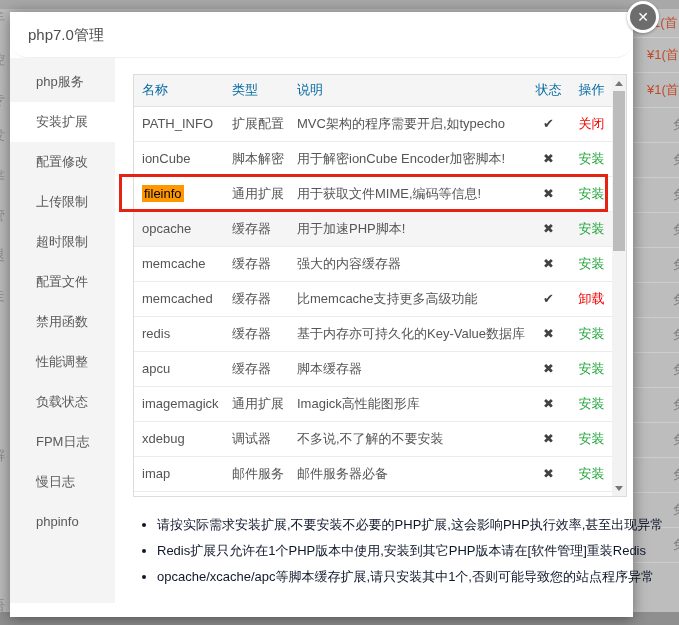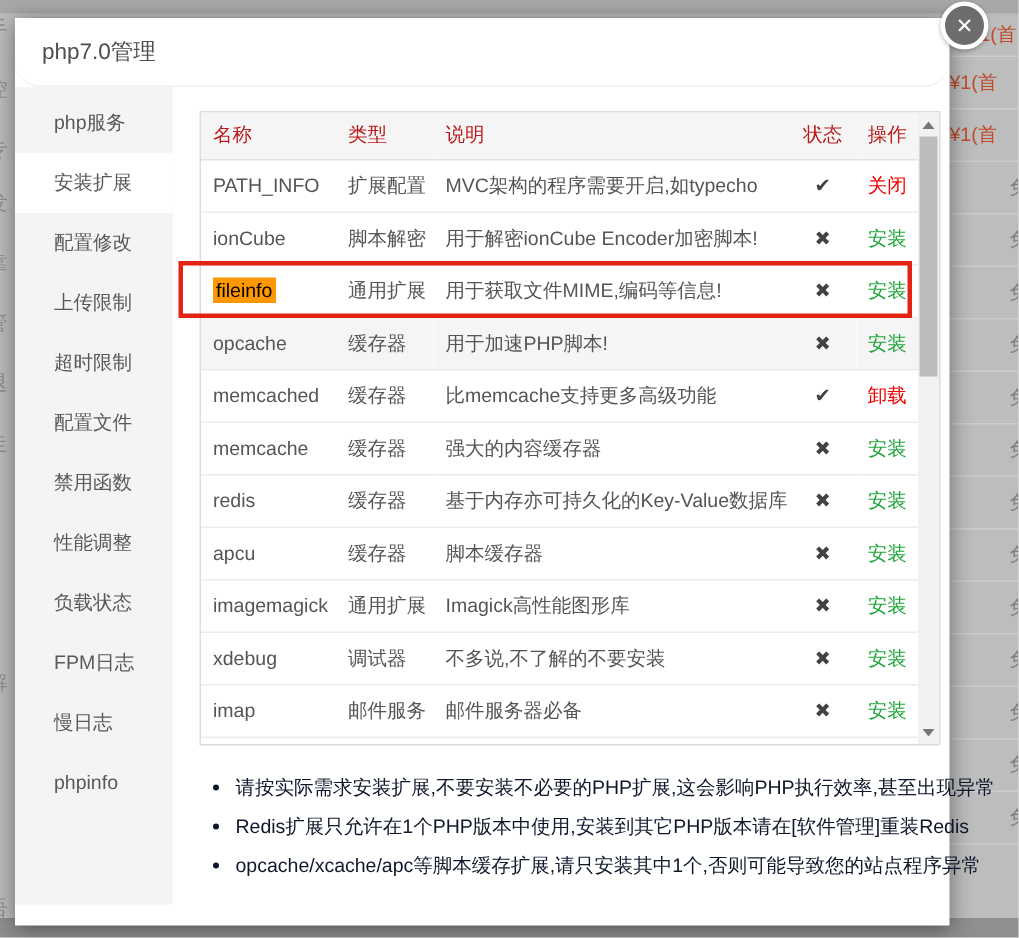--- a/index.html
+++ b/index.html
@@ -7,41 +7,41 @@
   body { font-family:"Liberation Sans","DejaVu Sans",sans-serif; background:#b7b7b7; position:relative; }
 
   
   .backdrop { position:absolute; inset:0; background:#bdbdbd; }
   .top-strip { position:absolute; left:0; top:0; width:679px; height:9px; background:#a8a8a8; }
   .bottom-strip { position:absolute; left:0; top:612px; width:679px; height:13px; background:#8f8f8f; }
   .left-strip { position:absolute; left:0; top:9px; width:10px; height:603px; overflow:hidden; }
   .left-strip span { position:absolute; left:-9px; width:18px; color:#8e8e8e; font-size:14px; }
   .right-strip { position:absolute; left:633px; top:9px; width:46px; height:603px; overflow:hidden; }
   .bg-row { width:46px; border-bottom:1px solid #cdcdcd; overflow:hidden; white-space:nowrap; display:flex; align-items:center; }
-  .bg-row .price { color:var(--price-red,#bf4a2a); font-size:13px; }
+  .bg-row .price { color:var(--price-red,#bf4a2a); font-size:13px; padding-left:14px; }
   .bg-row.first .price { padding-left:20px; }
   .bg-row .sliver { color:#7e7e7e; font-size:13px; padding-left:40px; }
 
   
   .modal { position:absolute; left:10px; top:12px; width:623px; height:605px; background:#fff;
            box-shadow:0 2px 14px rgba(0,0,0,.45); z-index:10; }
   .modal-header { position:absolute; left:0; top:0; width:100%; height:46px; line-height:46px;
                   padding-left:18px; font-size:15px; color:#4d4d4d; border-bottom:1px solid #f0f0f0;border-radius:17px; }
 
   
   .sidebar { position:absolute; left:0; top:46px; width:105px; height:545px; background:#f4f4f4; padding-top:4px; }
   .side-item { height:40px; line-height:40px; padding-left:26px; font-size:13px; color:#595959; cursor:pointer; }
   .side-item.selected { background:#fff; }
 
   
   .table-wrap { position:absolute; left:123px; top:62px; width:494px; height:423px;
                 border:1px solid #dcdcdc; background:#fff; overflow:hidden; }
   table { border-collapse:collapse; table-layout:fixed; width:478px; font-size:13px; }
   col.c-name{width:90px} col.c-type{width:65px} col.c-desc{width:237px} col.c-status{width:45px} col.c-action{width:41px}
-  thead th { height:31px; background:#f5f5f5; color:#b91c1c; font-weight:normal; text-align:left;
+  thead th { height:31px; background:#f5f5f5; color:#0369a1; font-weight:normal; text-align:left;
              padding-left:8px; border-bottom:1px solid #e2e2e2; }
   thead th.center { text-align:center; padding-left:0; }
   tbody td { height:35px; border-bottom:1px solid #ebebeb; color:#555; padding-left:8px;
              white-space:nowrap; overflow:hidden; }
   tbody td.center { text-align:center; padding-left:0; }
   tbody tr.shaded td { background:#f5f5f5; }
   .hl { background:var(--highlight-bg,#ff9800); color:#000; padding:1px 2px; }
   .status-glyph { color:#424242; font-size:13px; }
   .action-link { text-decoration:none; cursor:pointer; }
   .action-link.green { color:var(--green,#20a53a); }
@@ -201,32 +201,32 @@
             <td class="center"><a class="action-link green">安装</a></td>
           </tr>
           <tr class="shaded">
             <td><span>opcache</span></td>
             <td>缓存器</td>
             <td>用于加速PHP脚本!</td>
             <td class="center"><span class="status-glyph">✖</span></td>
             <td class="center"><a class="action-link green">安装</a></td>
           </tr>
           <tr>
+            <td><span>memcache</span></td>
+            <td>缓存器</td>
+            <td>强大的内容缓存器</td>
+            <td class="center"><span class="status-glyph">✖</span></td>
+            <td class="center"><a class="action-link green">安装</a></td>
+          </tr>
+          <tr>
             <td><span>memcached</span></td>
             <td>缓存器</td>
             <td>比memcache支持更多高级功能</td>
             <td class="center"><span class="status-glyph">✔</span></td>
             <td class="center"><a class="action-link red">卸载</a></td>
-          </tr>
-          <tr>
-            <td><span>memcache</span></td>
-            <td>缓存器</td>
-            <td>强大的内容缓存器</td>
-            <td class="center"><span class="status-glyph">✖</span></td>
-            <td class="center"><a class="action-link green">安装</a></td>
           </tr>
           <tr>
             <td><span>redis</span></td>
             <td>缓存器</td>
             <td>基于内存亦可持久化的Key-Value数据库</td>
             <td class="center"><span class="status-glyph">✖</span></td>
             <td class="center"><a class="action-link green">安装</a></td>
           </tr>
           <tr>
             <td><span>apcu</span></td>

